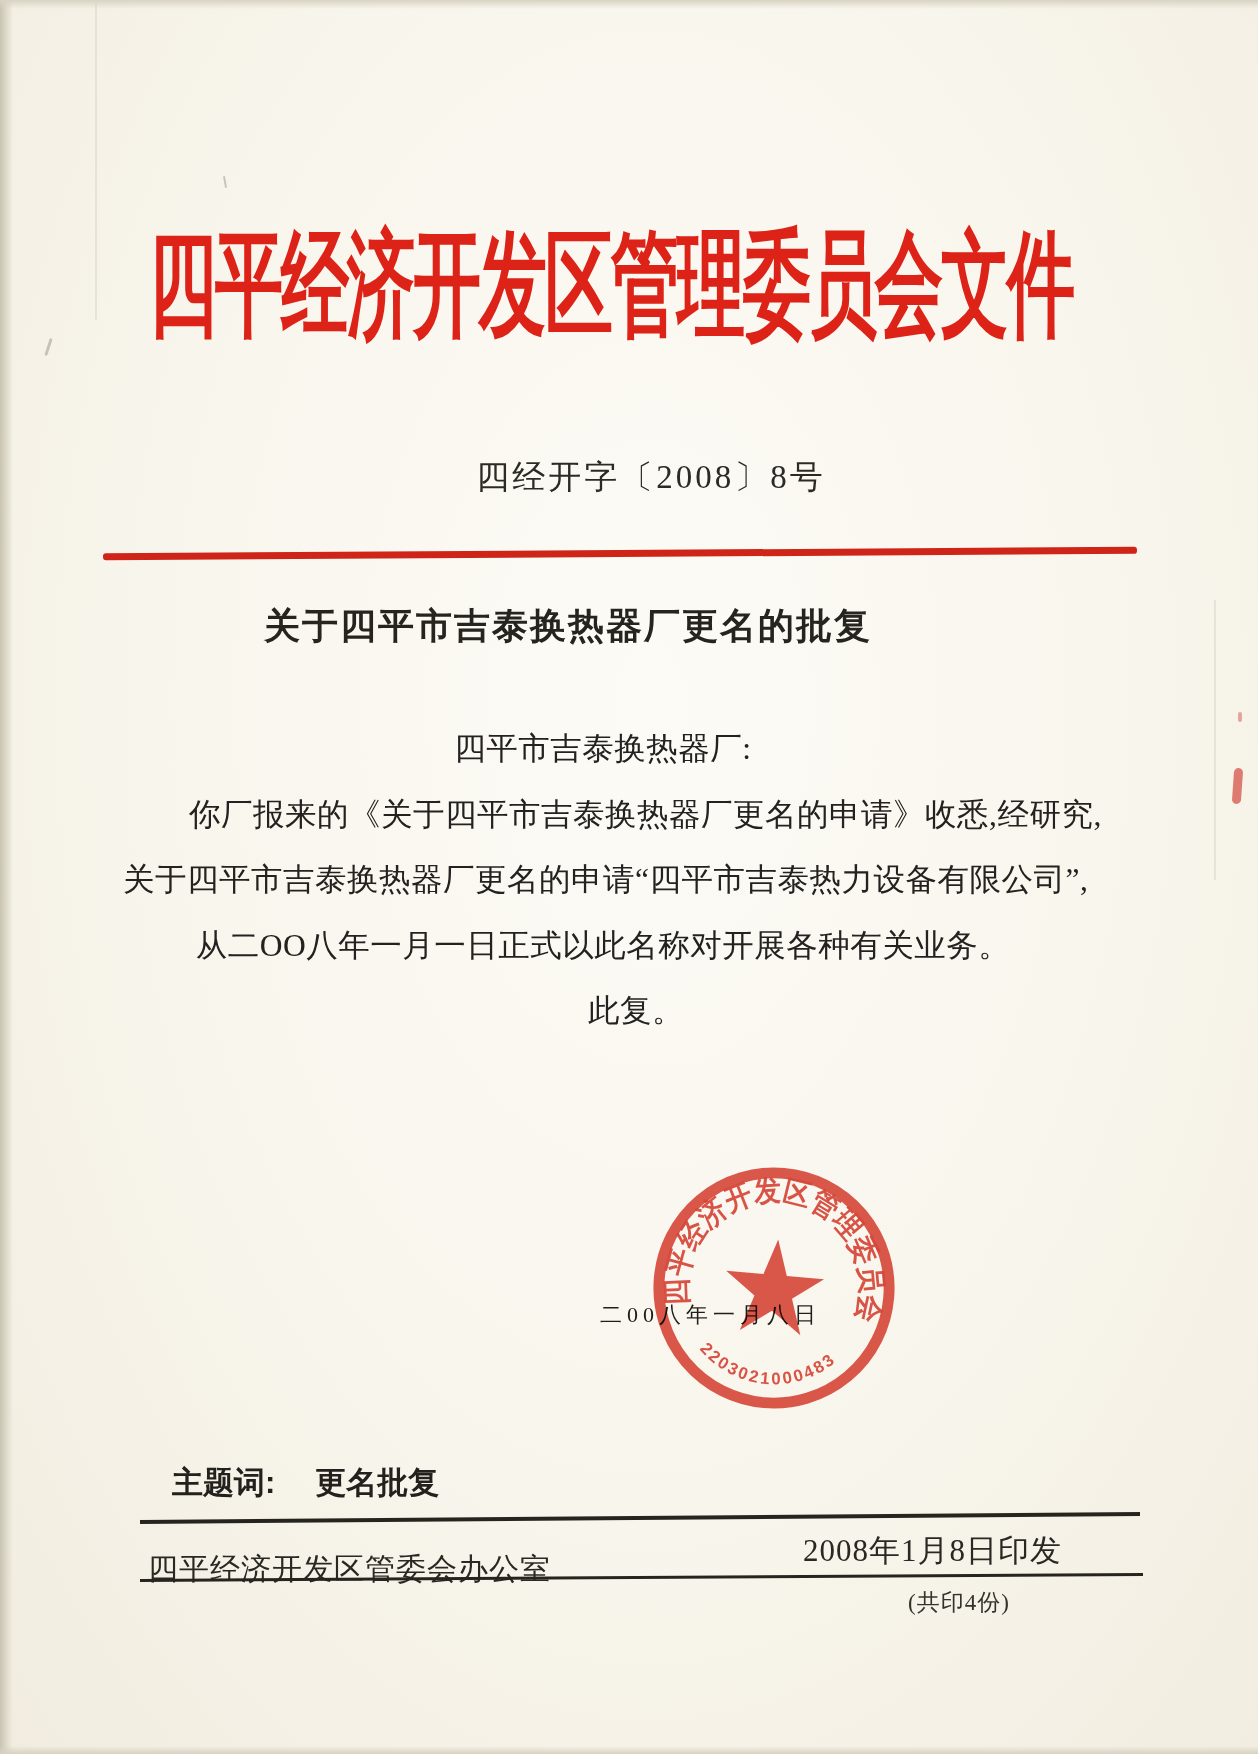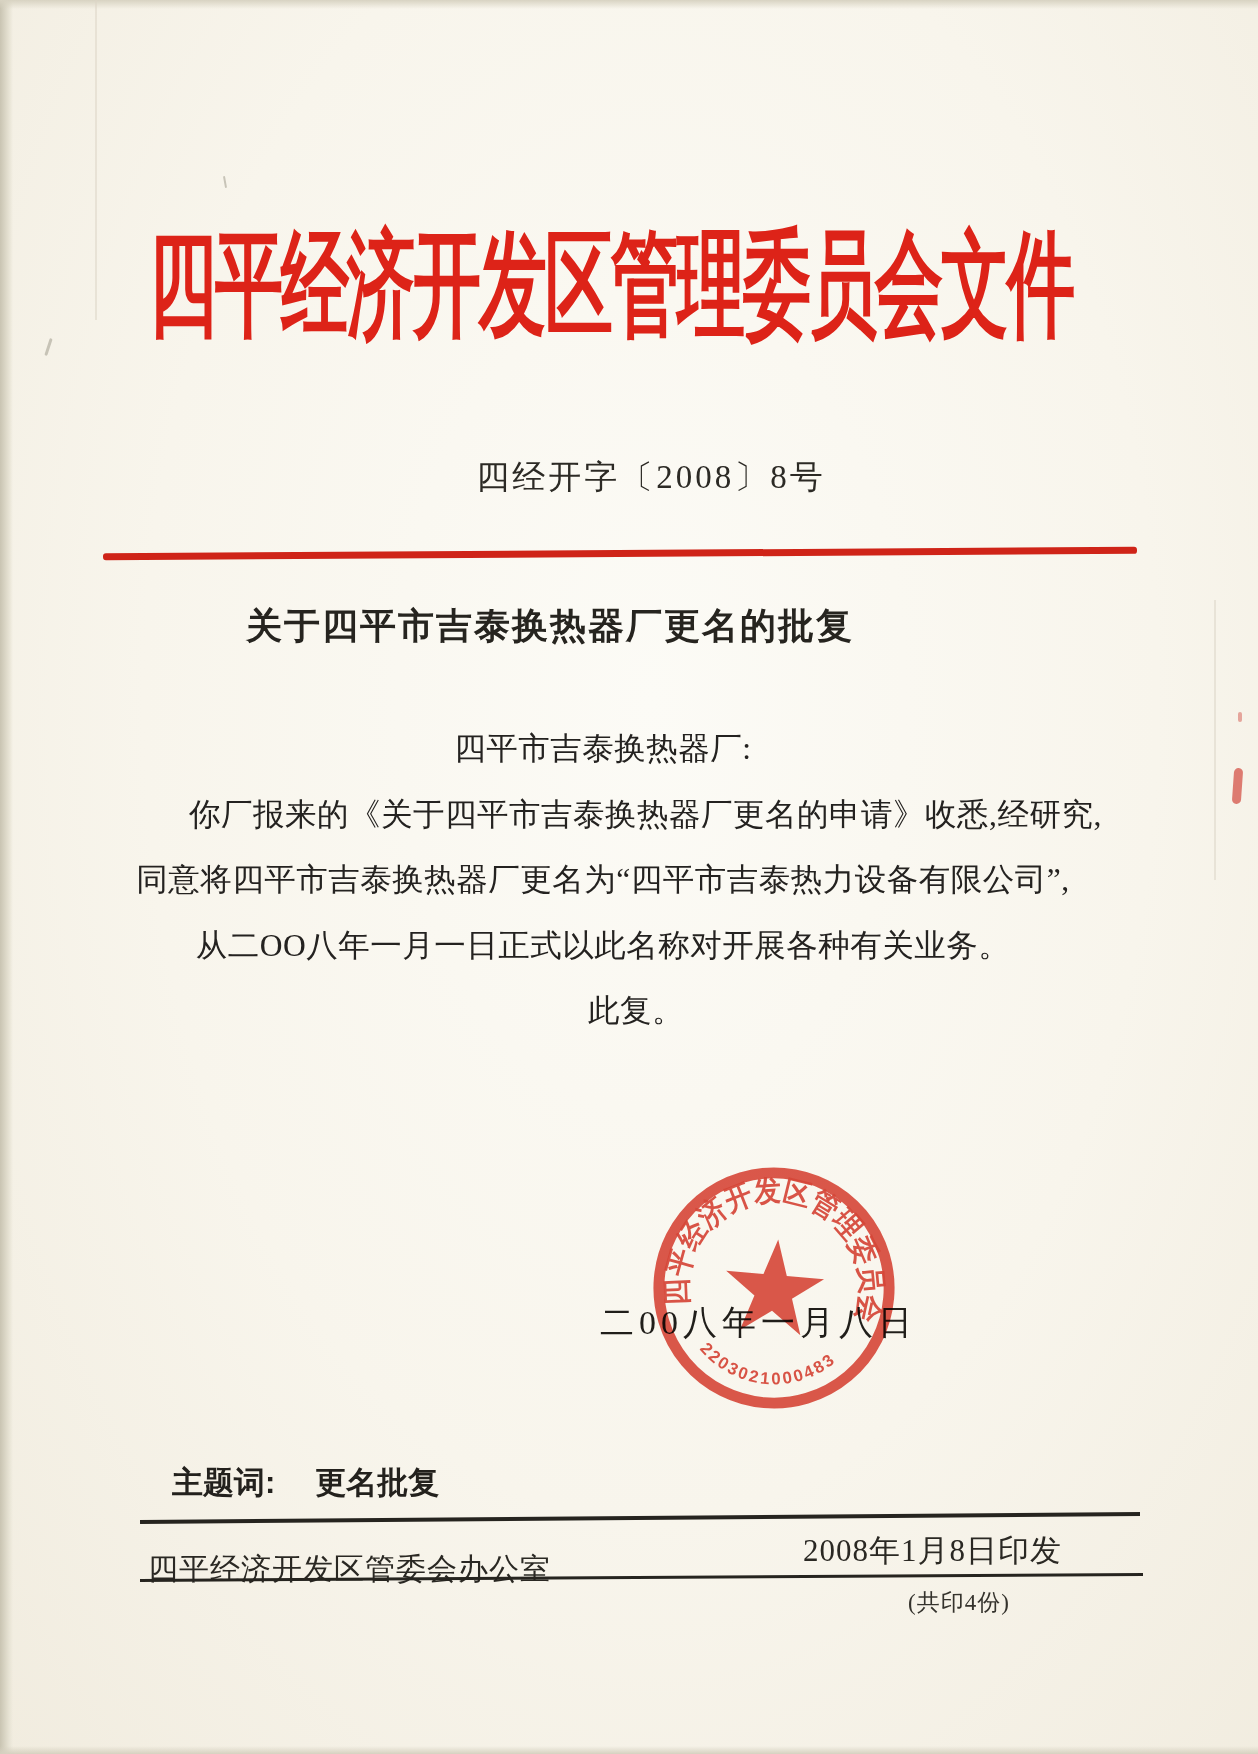--- a/index.html
+++ b/index.html
@@ -43,38 +43,38 @@
   .doc-number{
     position:absolute;top:455px;left:0;width:100%;
     text-align:center;font-size:33px;letter-spacing:3px;color:#2c2a25;
   }
   .red-rule{
     position:absolute;left:103px;top:550px;width:1034px;height:7px;
     background:var(--rule-red);border-radius:3px;
     transform:rotate(-0.35deg);
   }
   .doc-title{
-    position:absolute;top:602px;left:105px;width:934px;
+    position:absolute;top:602px;left:123px;width:934px;
     text-align:center;
     font-family:"Liberation Sans","DejaVu Sans",sans-serif;
     font-weight:bold;font-size:36px;letter-spacing:2px;
     transform:translateX(-22px);
   }
   .body-block{
     position:absolute;left:123px;top:716px;width:960px;
     font-size:31.5px;line-height:65.5px;letter-spacing:.5px;
     color:#242220;
     text-align:center;
   }
   .body-line{white-space:nowrap;}
   .indent{padding-left:66px;}
 
   .signature-date{
     position:absolute;left:600px;top:1300px;
-    font-size:34px;letter-spacing:5px;color:#201e1a;white-space:nowrap;
+    font-size:22px;letter-spacing:5px;color:#201e1a;white-space:nowrap;
   }
   .seal{
     position:absolute;left:645px;top:1156px;width:258px;height:264px;
     color:var(--seal-red);
     mix-blend-mode:multiply;opacity:.92;
     transform:rotate(5deg);
   }
   .seal svg{display:block;width:100%;height:100%;}
 
   .keywords-row{
@@ -132,21 +132,21 @@
 
   <div class="doc-number">四经开字〔2008〕8号</div>
 
   <div class="red-rule"></div>
 
   <div class="doc-title">关于四平市吉泰换热器厂更名的批复</div>
 
   <div class="body-block">
     <div class="body-line">四平市吉泰换热器厂:</div>
     <div class="body-line indent">你厂报来的《关于四平市吉泰换热器厂更名的申请》收悉,经研究,</div>
-    <div class="body-line">同意将四平市吉泰换热器厂更名为“四平市吉泰热力设备有限公司”,</div>
+    <div class="body-line">关于四平市吉泰换热器厂更名的申请“四平市吉泰热力设备有限公司”,</div>
     <div class="body-line">从二OO八年一月一日正式以此名称对开展各种有关业务。</div>
     <div class="body-line indent">此复。</div>
   </div>
 
   <div class="signature-date">二00八年一月八日</div>
 
   <div class="seal">
     <svg viewBox="0 0 260 260" xmlns="http://www.w3.org/2000/svg">
       <circle cx="130" cy="130" r="116" fill="none" stroke="currentColor" stroke-width="11" opacity="0.9"></circle>
       <path id="sealArcTop" d="M 47.3 160.1 A 88 88 0 1 1 212.7 160.1" fill="none"></path>

